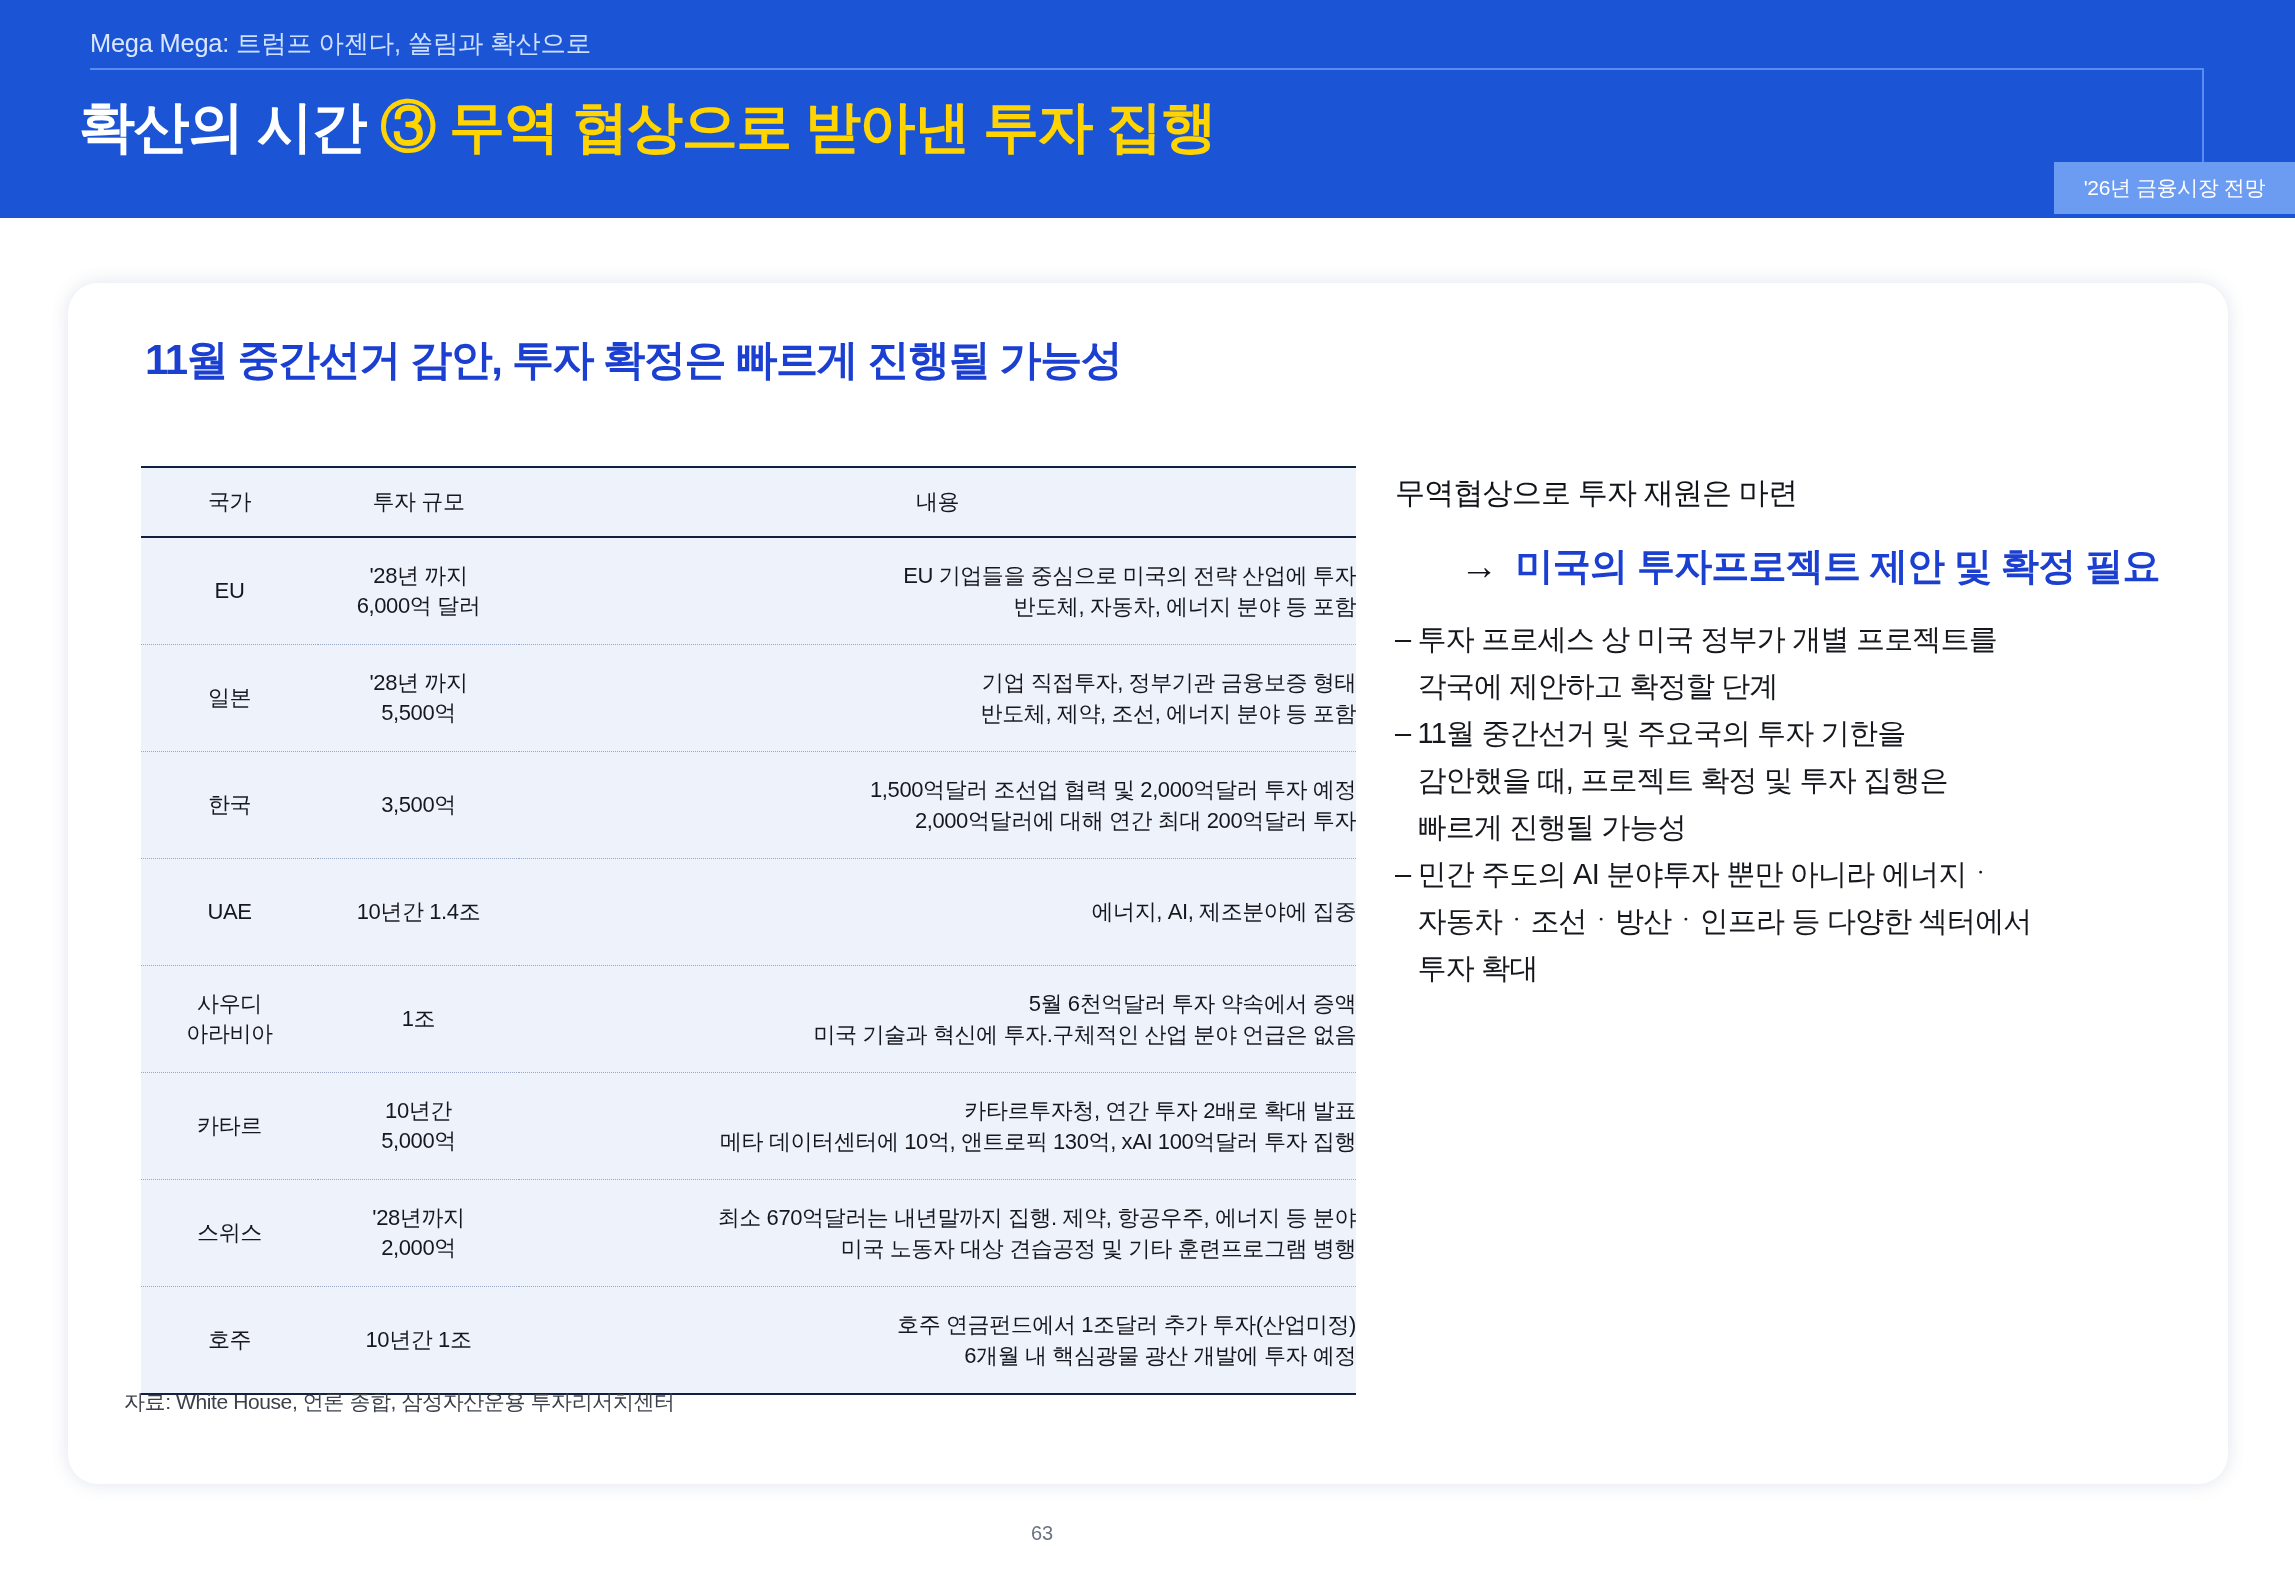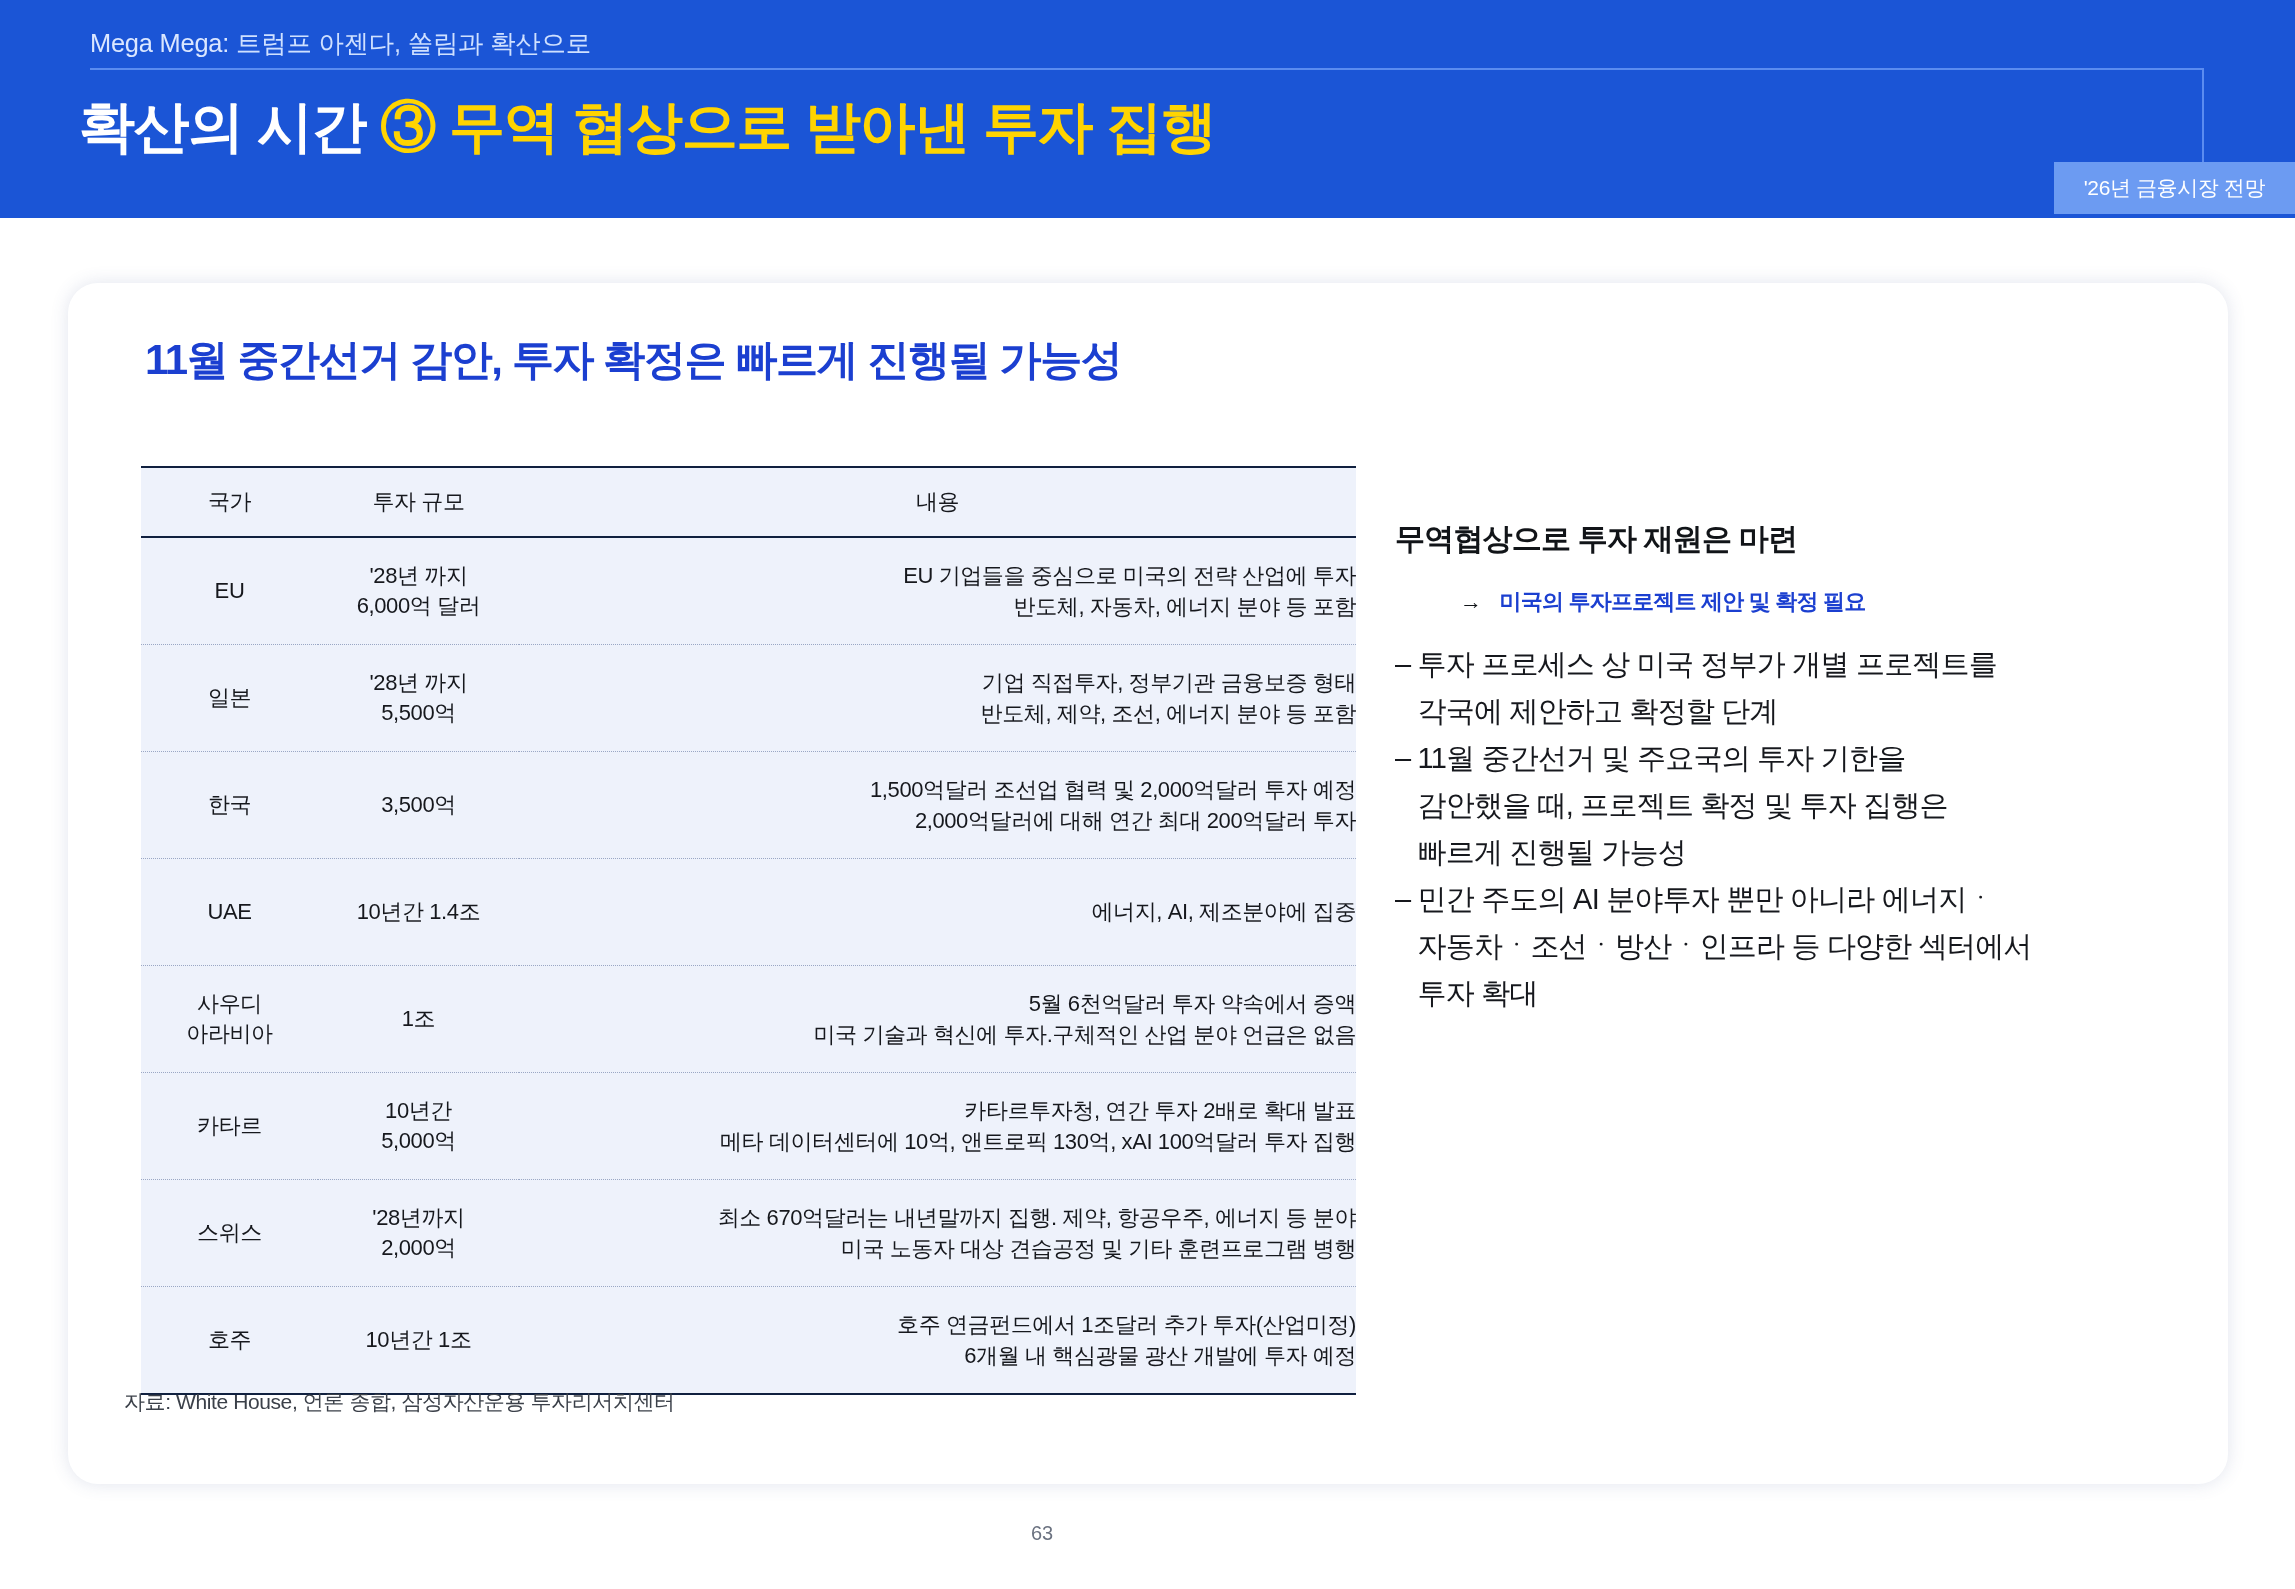--- a/index.html
+++ b/index.html
@@ -159,29 +159,28 @@
 
   
   .commentary {
     position: absolute;
     left: 1395px;
     top: 473px;
     width: 805px;
   }
   .cmt-head {
     font-size: 30px;
-    font-weight: bold;
+    font-weight: normal;
     color: #111418;
     letter-spacing: -0.8px;
     margin-bottom: 27px;
     white-space: nowrap;
-    margin-top: 46px;
   }
   .cmt-sub {
-    font-size: 22px;
+    font-size: 38px;
     font-weight: bold;
     color: #1b3fd0;
     letter-spacing: -0.8px;
     margin: 0 0 24px 65px;
     white-space: nowrap;
   }
   .cmt-sub .arrow {
     color: #111418;
     font-weight: bold;
     margin-right: 18.4px;

